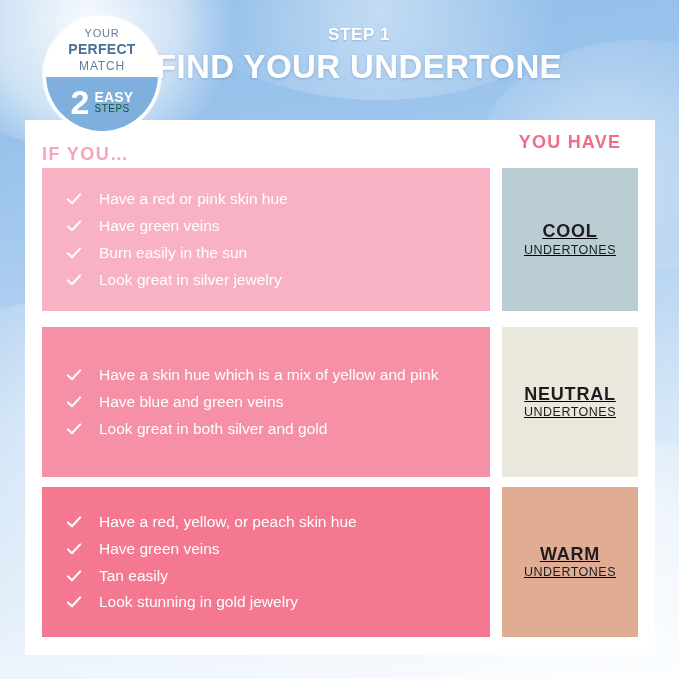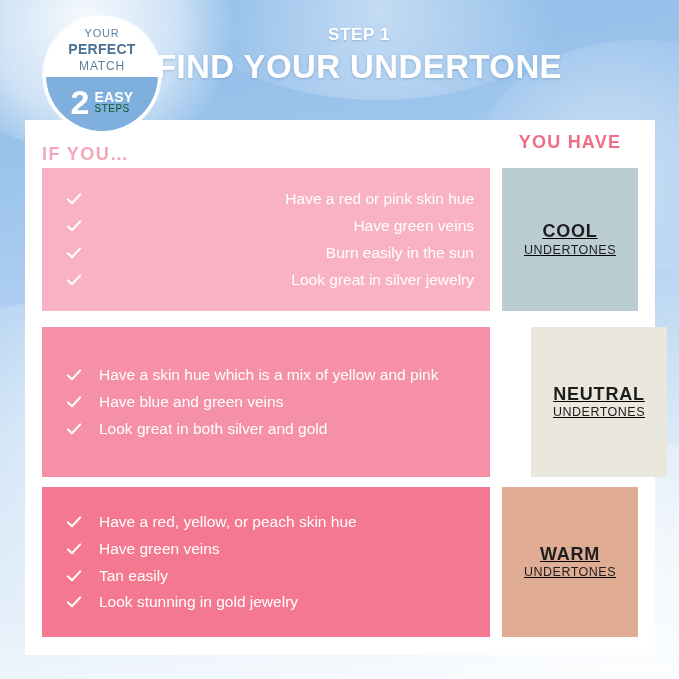--- a/index.html
+++ b/index.html
@@ -164,22 +164,22 @@
     color: #ef6d87;
   }
 
   
   .row {
     position: absolute;
     left: 42px;
     width: 596px;
     z-index: 4;
   }
-  .row-1 { top: 168px; height: 143px; text-align: right; }
-  .row-2 { top: 327px; height: 150px; padding-left: 29px; }
+  .row-1 { top: 168px; height: 143px; }
+  .row-2 { top: 327px; height: 150px; }
   .row-3 { top: 487px; height: 150px; }
 
   .criteria {
     position: absolute;
     left: 0; top: 0;
     width: 448px; height: 100%;
     box-sizing: border-box;
     padding: 14px 16px 14px 24px;
     display: flex;
     flex-direction: column;

